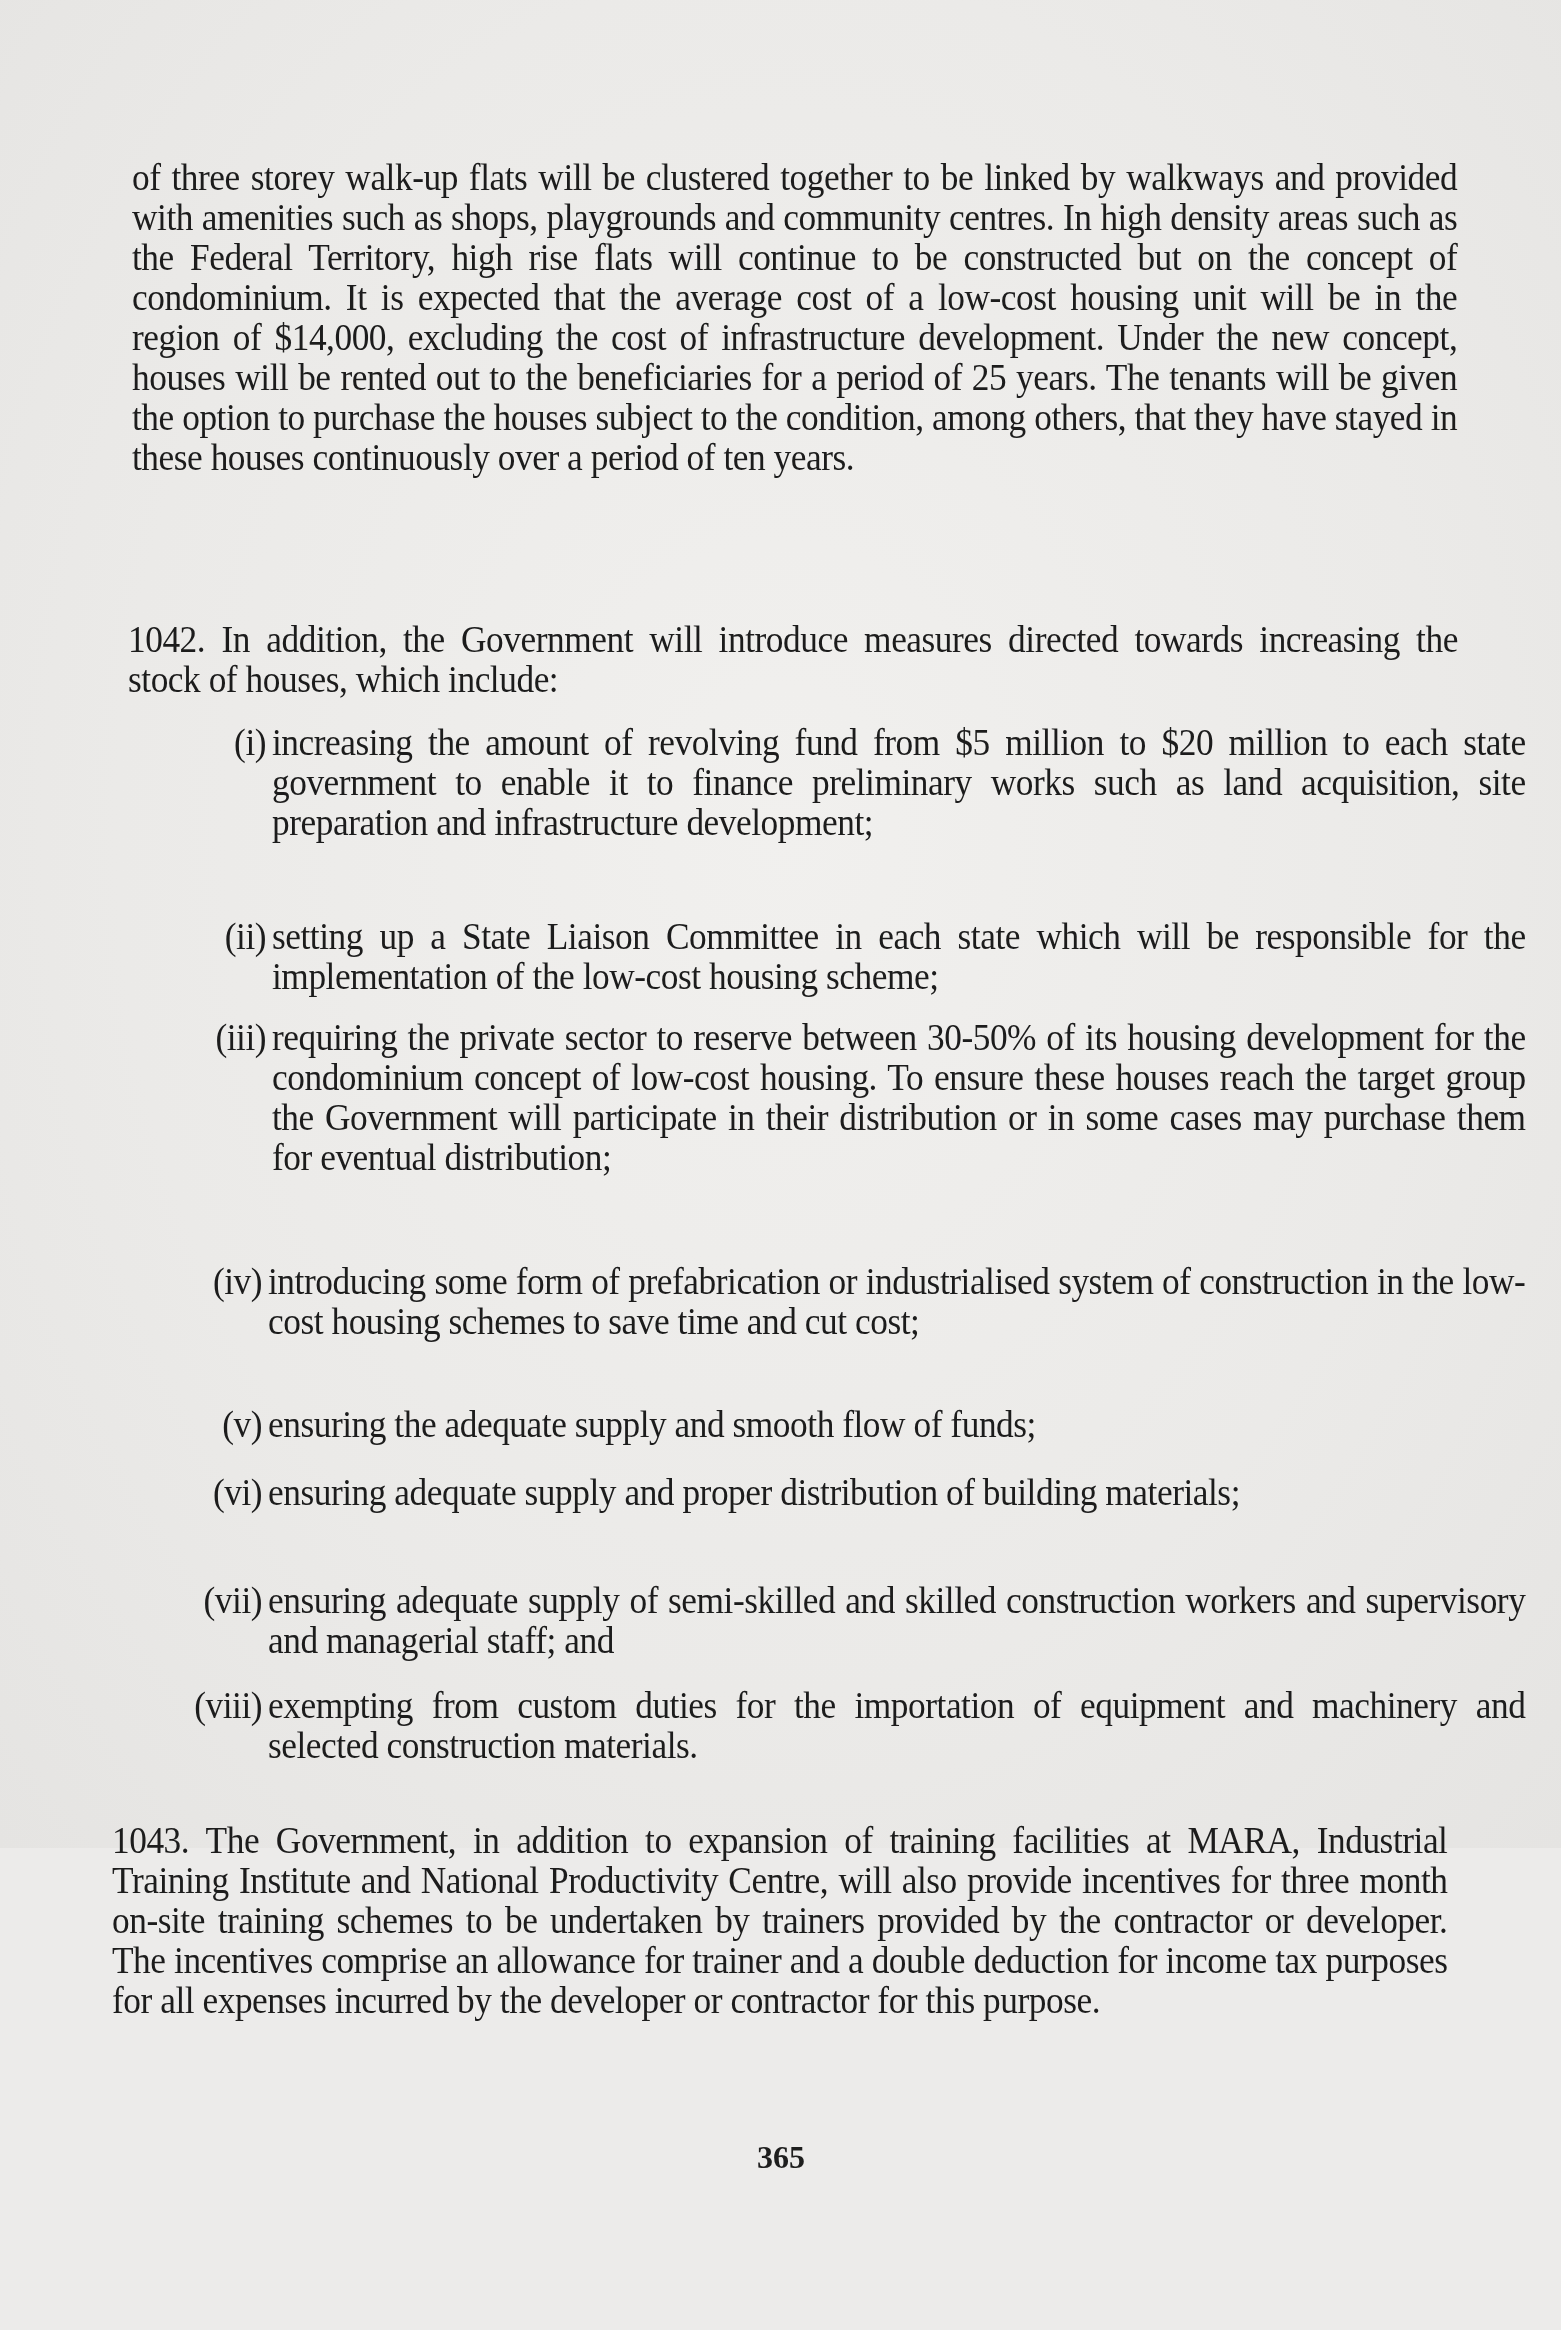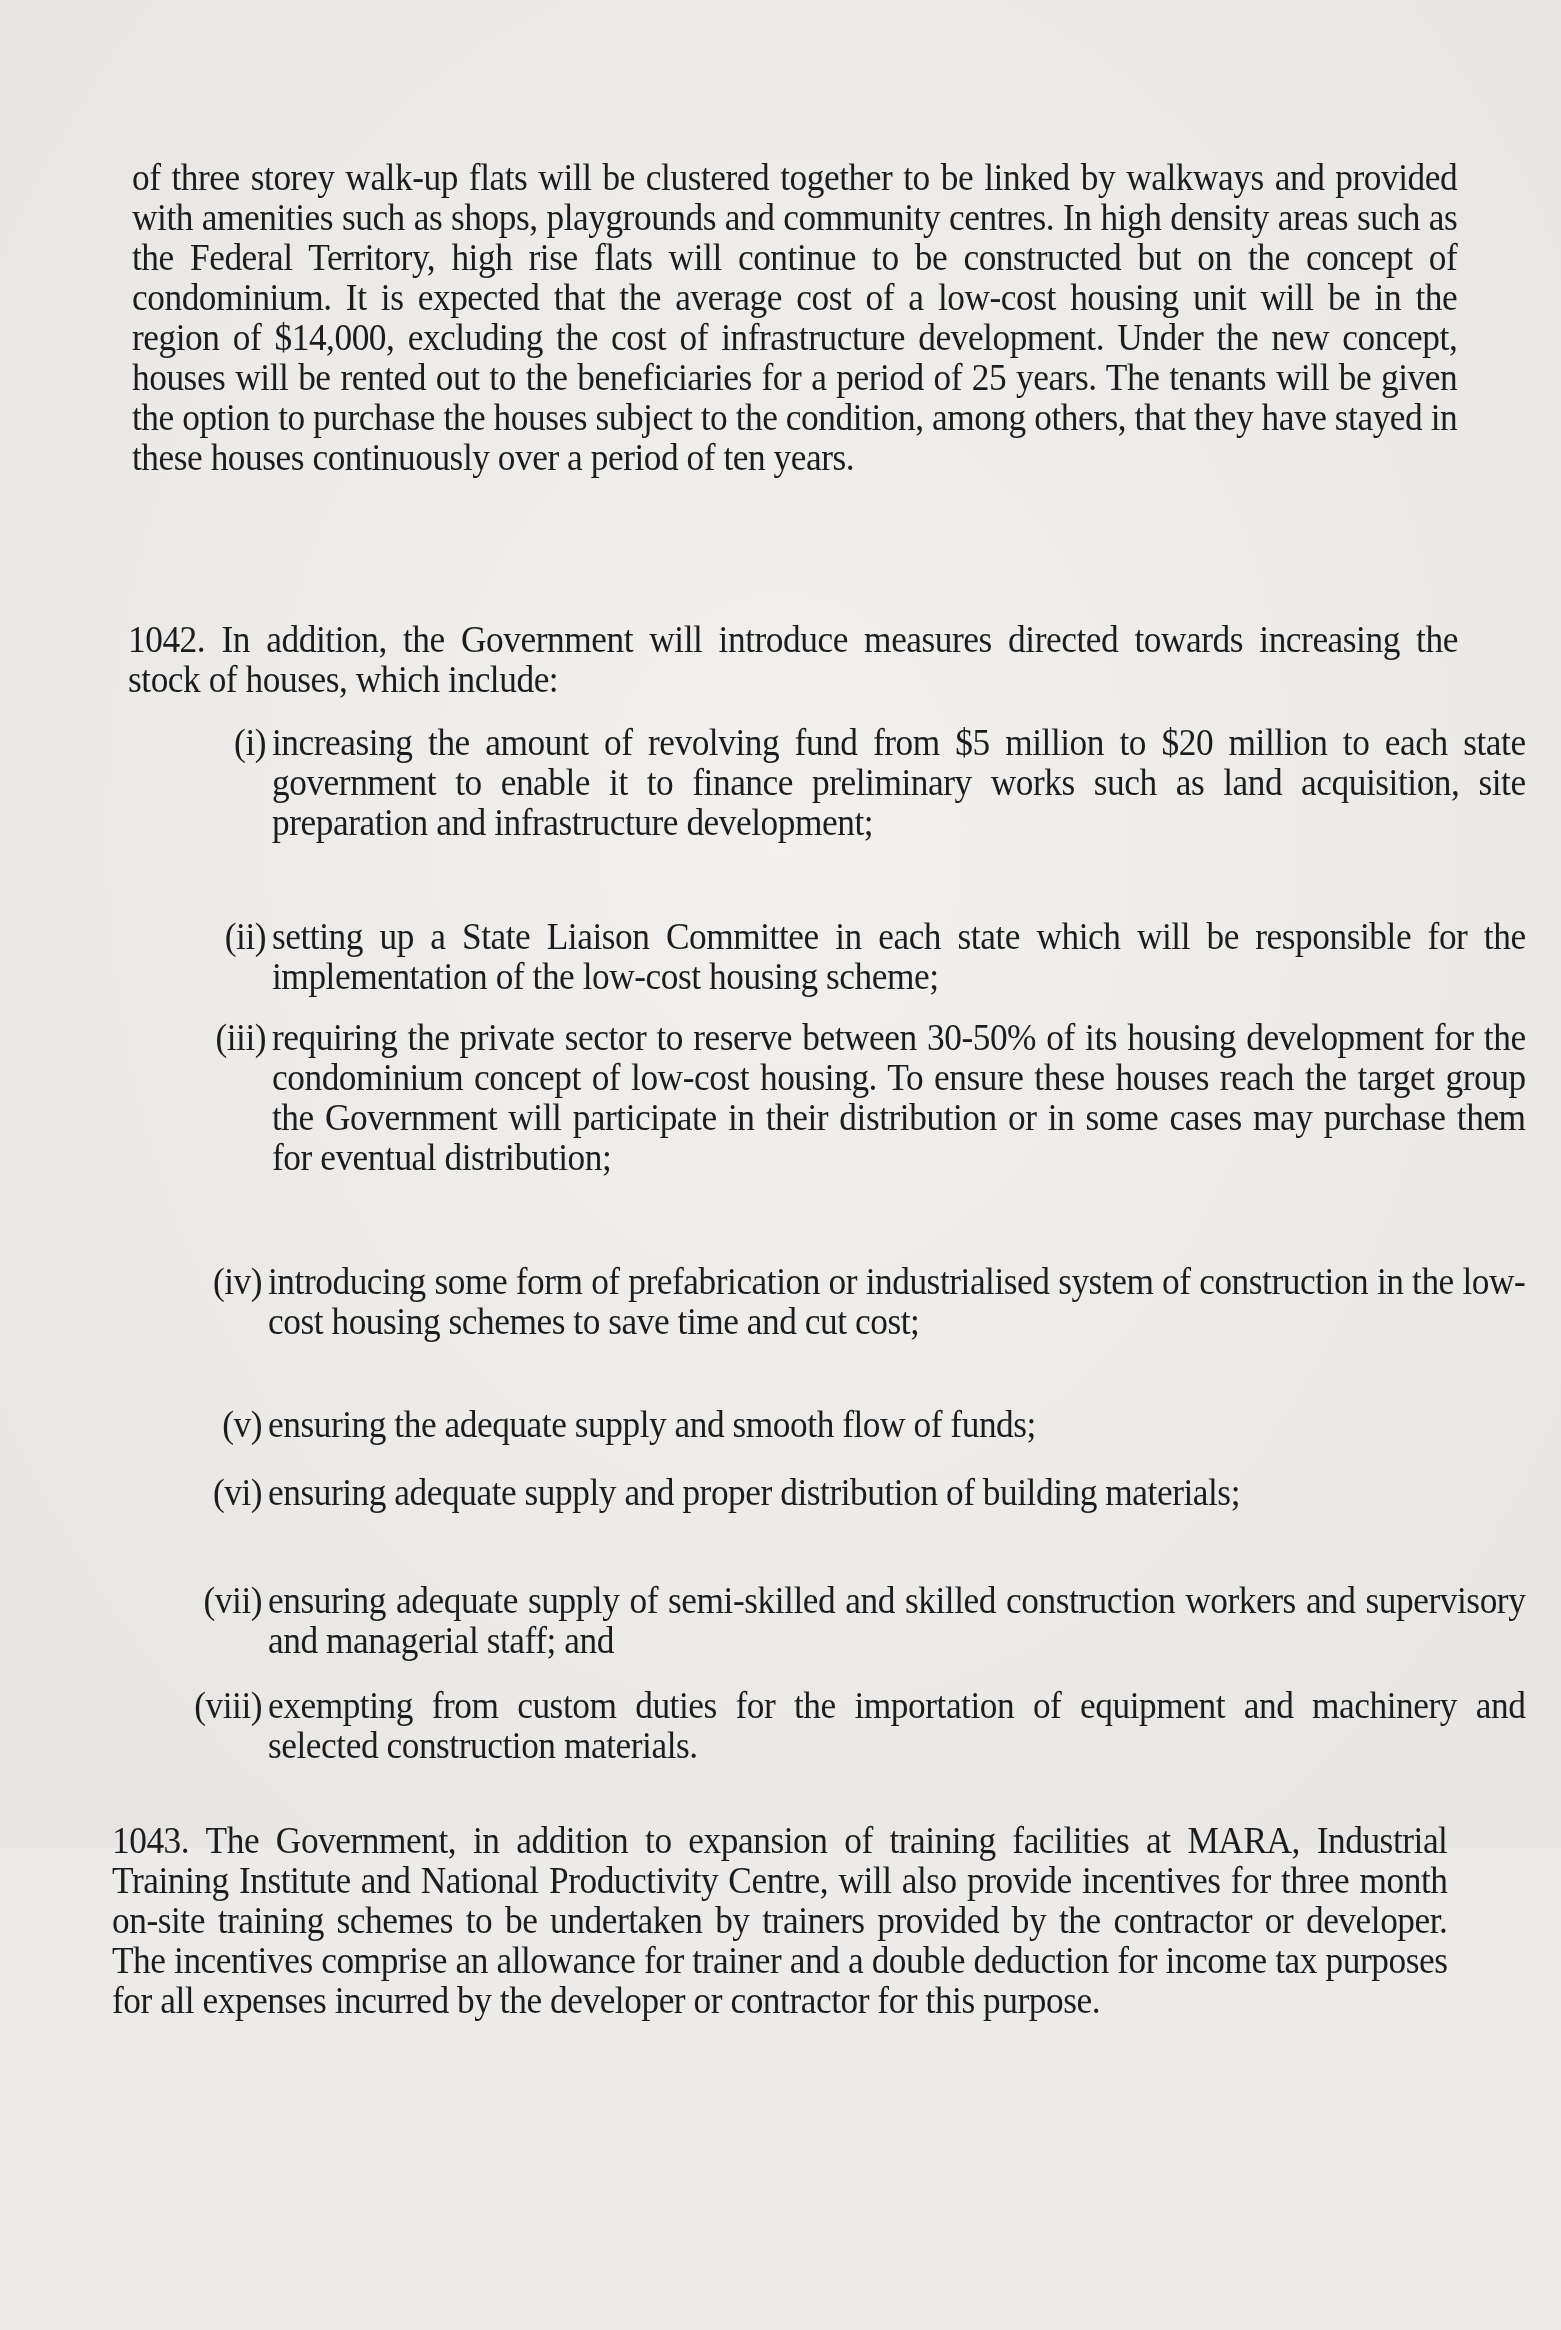--- a/index.html
+++ b/index.html
@@ -110,14 +110,15 @@
       <span class="body text">ensuring adequate supply of semi-skilled and skilled construction workers and supervisory and managerial staff; and</span>
     </li>
     <li class="list-item" style="top:963px;">
       <span class="num text" style="width:148px;">(viii)</span>
       <span class="body text">exempting from custom duties for the importation of equipment and machinery and selected construction materials.</span>
     </li>
   </ol>
 
   <p class="block text p1043"><span class="para-num">1043.</span><span>The Government, in addition to expansion of training facilities at MARA, Industrial Training Institute and National Productivity Centre, will also provide incentives for three month on-site training schemes to be undertaken by trainers provided by the contractor or developer. The incentives comprise an allowance for trainer and a double deduction for income tax purposes for all expenses incurred by the developer or contractor for this purpose.</span></p>
 
+  <div class="page-number">365</div>
 </div>
 
 
 </body></html>

